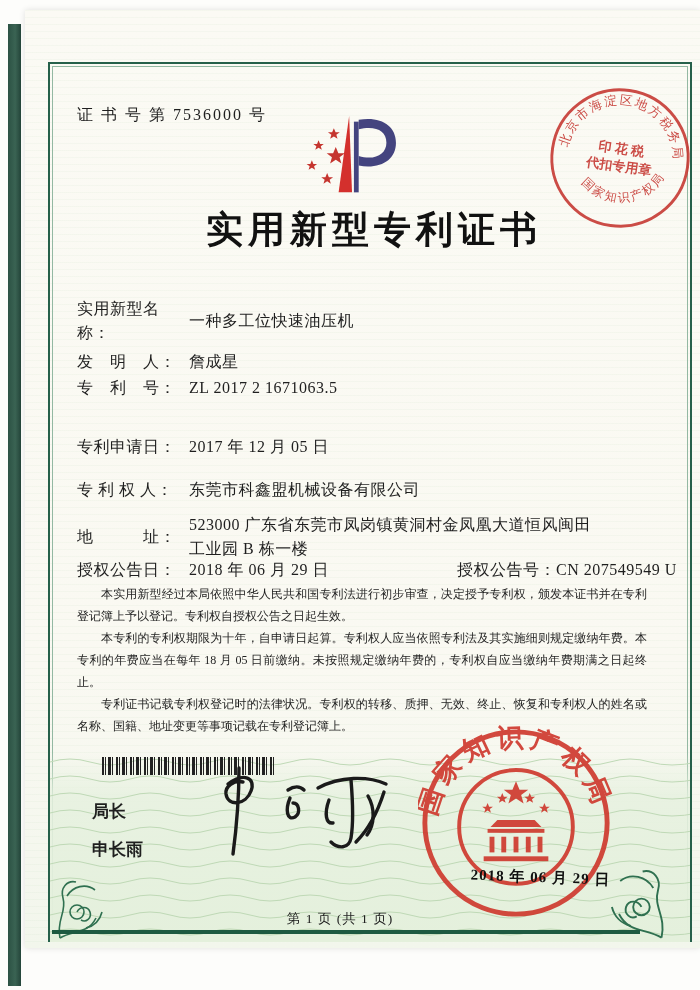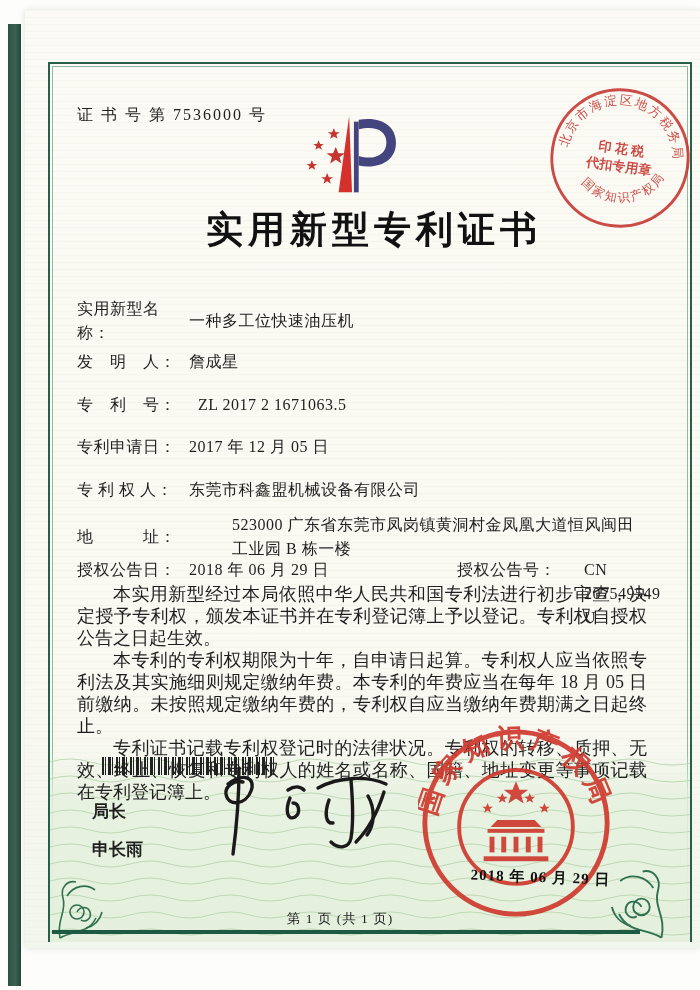--- a/index.html
+++ b/index.html
@@ -29,26 +29,26 @@
   #logo{left:247px;top:50px;width:110px;height:86px;}
   
   #tax-stamp{left:497px;top:21px;width:146px;height:146px;opacity:.88;transform:rotate(8deg);}
   
   #title{left:0;right:36px;top:141px;text-align:center;font-size:37px;font-weight:600;
          letter-spacing:5px;color:#111;padding-left:44px;}
   
   .row{position:absolute;left:27px;width:600px;display:flex;font-size:16px;line-height:24px;align-items:center;}
   .row .lbl{flex:0 0 112px;letter-spacing:.5px;}
   .row .val{flex:1;white-space:pre-line;letter-spacing:.5px;}
-  #row-name{top:233px;}  #row-inventor{top:286px;}  #row-patno{top:329px;gap:9px;}
-  #row-appdate{top:371px;}  #row-owner{top:414px;}  #row-addr{top:449px;gap:43px;}
+  #row-name{top:233px;}  #row-inventor{top:286px;}  #row-patno{top:312px;}
+  #row-appdate{top:371px;}  #row-owner{top:414px;}  #row-addr{top:449px;}
   #row-grant{top:494px;}
-  #grant-right{position:absolute;left:380px;top:0;display:flex;gap:28px;}
-  
-  #body-text{left:27px;top:519px;width:570px;font-size:18px;line-height:22px;
+  #grant-right{position:absolute;left:380px;top:0;display:flex;}
+  
+  #body-text{left:27px;top:519px;width:570px;font-size:12px;line-height:22px;
              text-align:justify;}
   #body-text p{margin:0;text-indent:2em;}
   
   #barcode{left:52px;top:693px;width:172px;height:18px;
     background:repeating-linear-gradient(90deg,#222 0 2px,rgba(0,0,0,0) 2px 3px,#222 3px 4px,
       rgba(0,0,0,0) 4px 6px,#222 6px 9px,rgba(0,0,0,0) 9px 10px,#222 10px 11px,rgba(0,0,0,0) 11px 14px);}
   
   #issuer-title{left:42px;top:736px;font-size:17px;font-weight:bold;
                 font-family:"Liberation Sans","DejaVu Sans",sans-serif;}
   #issuer-name{left:42px;top:774px;font-size:17px;font-weight:bold;

